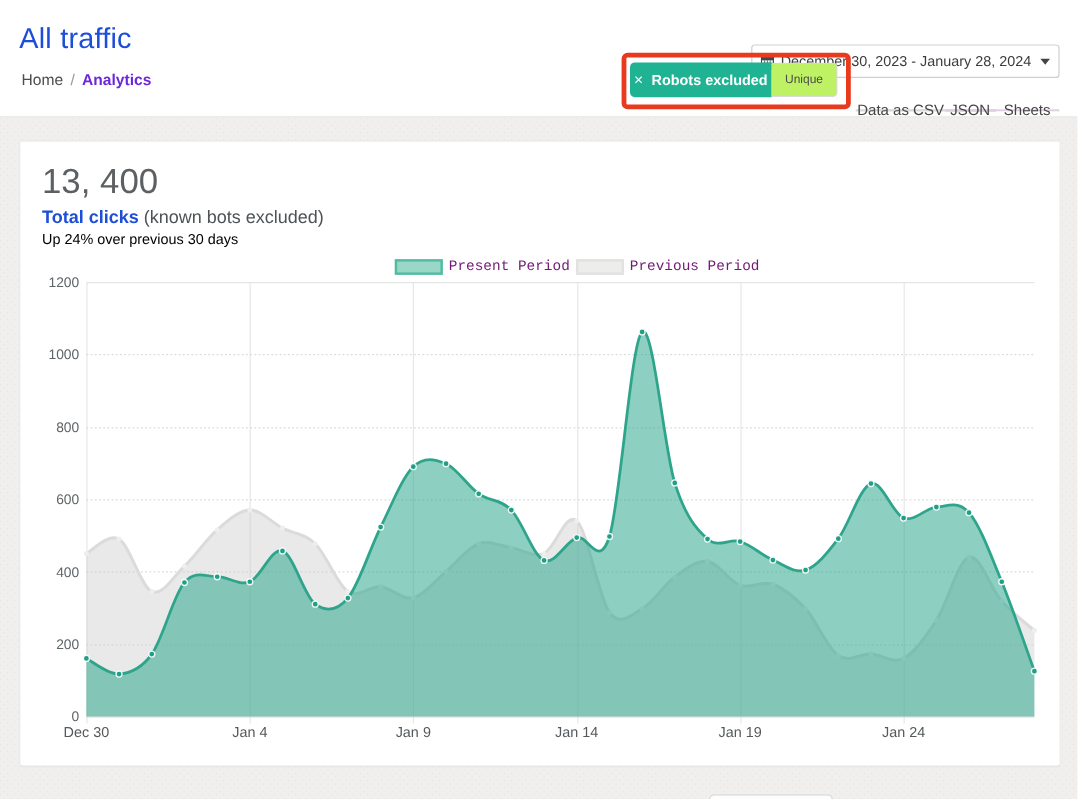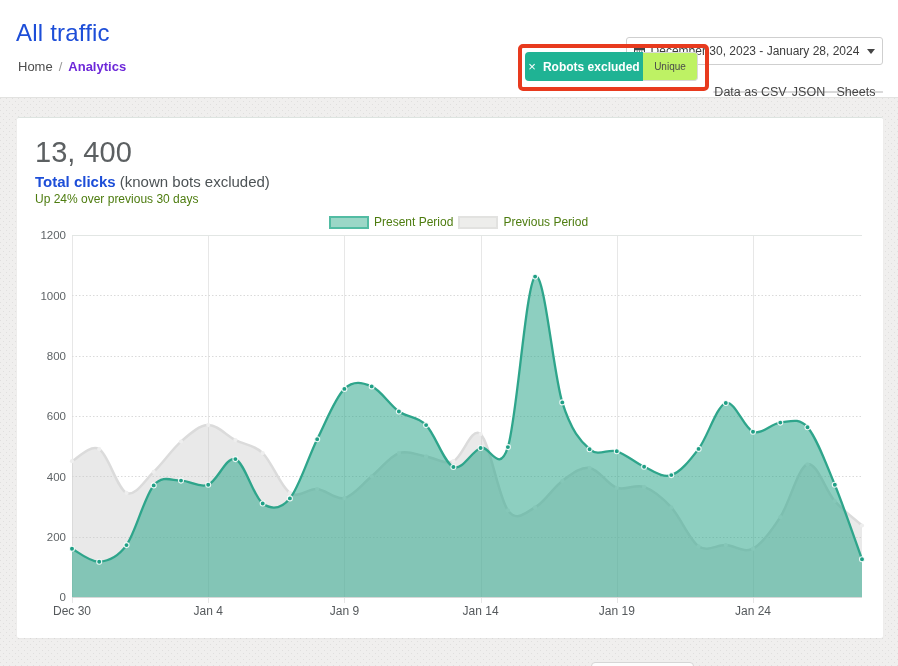--- a/index.html
+++ b/index.html
@@ -21,22 +21,22 @@
 .btngroup span { background:#f0abfc; border:1px solid #d9d9d9; border-left:none; color:#454545; font-size:12.5px; display:flex; align-items:center; justify-content:center; white-space:nowrap;margin-top:39px; }
 .btngroup span:first-child { border-left:1px solid #d9d9d9; border-radius:3px 0 0 3px; }
 .btngroup span:last-child { border-radius:0 3px 3px 0; }
 .page { position:absolute; left:0; top:98px; width:898px; height:568px; background-color:#f0efee;
   background-image:conic-gradient(at 1px 1px, rgba(0,0,0,0) 270deg, #e0dfde 270deg), conic-gradient(at 1px 1px, rgba(0,0,0,0) 270deg, #e0dfde 270deg);
   background-size:6px 6px; background-position:0 0, 3px 3px; }
 .card { position:absolute; left:17px; top:117px; width:866px; height:521px; background:#fff; border-top:1px solid #dde4e0; border-radius:2px; box-shadow:0 1px 2px rgba(0,0,0,0.04); }
 .bignum { position:absolute; left:35px; top:136px; font-size:29px; color:#5c6062; }
 .subtitle { position:absolute; left:35px; top:173px; font-size:15px; color:#4d5356; }
 .subtitle b { color:#1d4ed8; }
-.upline { position:absolute; left:35px; top:192px; font-size:12px; color:#4d7c0f; }
-.legend { position:absolute; left:329px; top:215px; display:flex; align-items:center; font-size:12px; color:#4d7c0f; }
+.upline { position:absolute; left:35px; top:192px; font-size:12px; color:#000000; }
+.legend { position:absolute; left:329px; top:215px; display:flex; align-items:center; font-size:12px; color:#701a75;font-family:Liberation Mono, monospace; }
 .sw { width:40px; height:13px; margin-right:5px; }
 .sw1 { background:#9bd7c7; border:2.5px solid #52bca3; }
 .sw2 { background:#ededeb; border:2px solid #e2e2e0; margin-left:5px; }
 .chart { position:absolute; left:40px; top:228px; }
 .axl { font-size:11.5px; fill:#5f6467; font-family:"Liberation Sans", sans-serif; }
 .axl2 { font-size:12px; fill:#55595c; font-family:"Liberation Sans", sans-serif; }
 .partial { position:absolute; left:591px; top:662px; width:103px; height:12px; background:#fdfdfd; border:1px solid #d6d6d6; border-radius:4px; }
 .calicon { flex:0 0 auto; }
 </style>
 </head>

